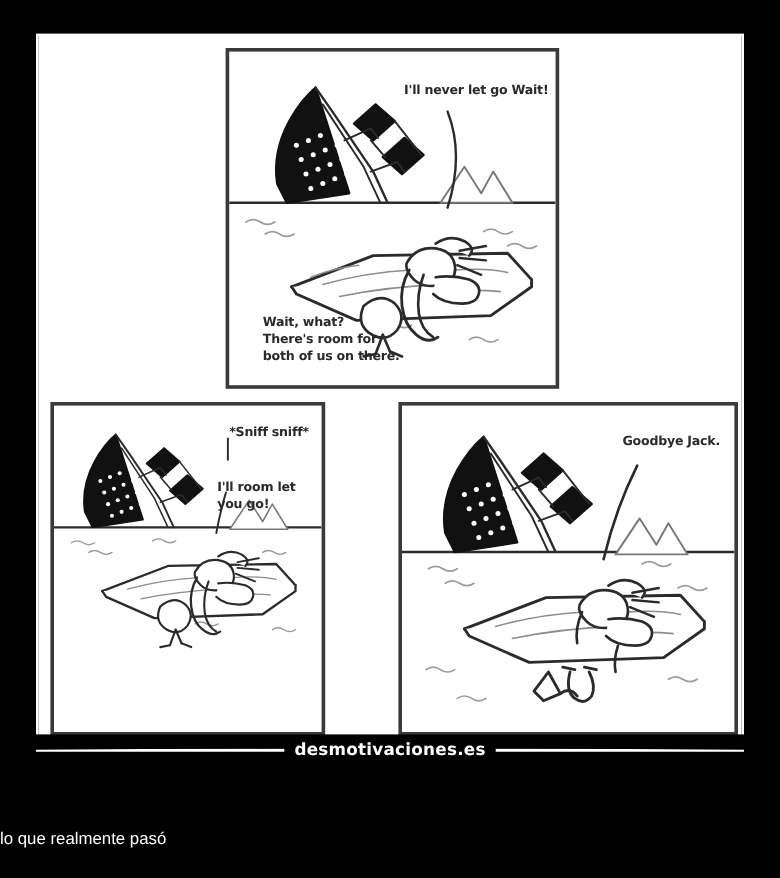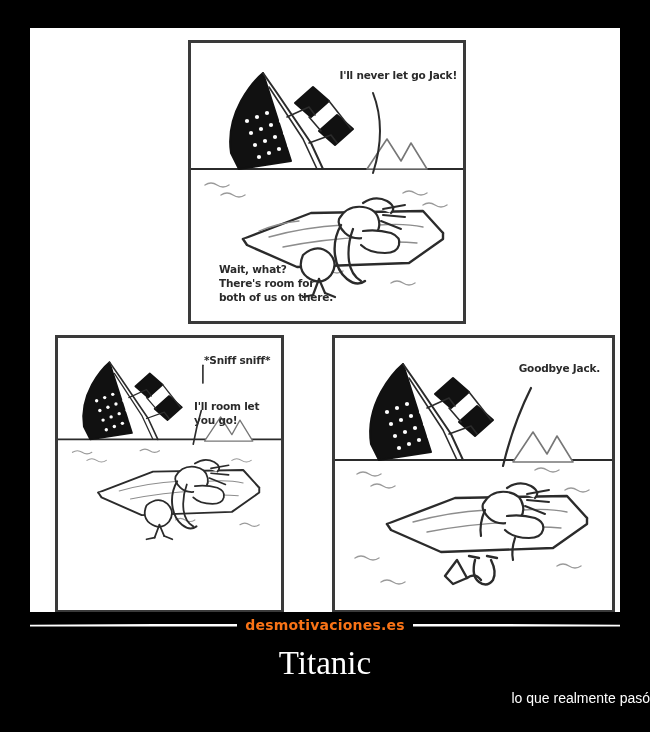--- a/index.html
+++ b/index.html
@@ -8,41 +8,41 @@
   .poster{position:relative;width:650px;height:732px;background:#000;}
 
   
   .frame{position:absolute;left:30px;top:28px;width:590px;height:592px;
          border:2px solid #ffffff;background:#000;box-sizing:border-box;}
 
   .comic{position:absolute;left:0;top:0;width:586px;height:588px;background:#ffffff;}
 
   .panel{position:absolute;background:#fff;border:3px solid #3a3a3a;box-sizing:border-box;overflow:hidden;}
   .p1{left:156px;top:10px;width:278px;height:284px;}
-  .p2{left:23px;top:305px;width:229px;height:278px;}
+  .p2{left:10px;top:305px;width:229px;height:278px;}
   .p3{left:300px;top:305px;width:283px;height:278px;}
 
   .scene{position:absolute;inset:0;}
 
   .cap{position:absolute;font-family:"DejaVu Sans",sans-serif;
        font-size:10.5px;font-weight:bold;color:#2a2a2a;line-height:1.32;
        letter-spacing:-0.2px;white-space:pre-line;}
 
   .watermark{position:absolute;left:30px;top:612px;width:590px;height:26px;
              display:flex;align-items:center;justify-content:center;background:#000;}
   .wm-line{flex:1;height:3px;background:#fff;}
   .wm-line.l{margin-right:8px;clip-path:polygon(0 40%,100% 0,100% 100%,0 100%);}
   .wm-line.r{margin-left:8px;clip-path:polygon(0 0,100% 40%,100% 100%,0 100%);}
-  .wm-text{color:#f97316;font-size:14px;font-weight:bold;font-family:"DejaVu Sans",sans-serif;
+  .wm-text{color:#ffffff;font-size:14px;font-weight:bold;font-family:"DejaVu Sans",sans-serif;
            letter-spacing:0.2px;white-space:nowrap;}
 
   .title{position:absolute;left:0;top:644px;width:650px;text-align:center;
          color:#fff;font-family:"Liberation Serif","DejaVu Serif",serif;
          font-size:33px;line-height:38px;}
-  .subtitle{position:absolute;left:0;top:690px;width:650px;text-align:right;
+  .subtitle{position:absolute;left:0;top:690px;width:650px;text-align:left;
             color:#fff;font-family:"Liberation Sans","DejaVu Sans",sans-serif;
             font-size:14px;}
 </style>
 </head>
 <body>
 
 <div class="poster">
 
   <div class="frame">
     <div class="comic">
@@ -128,21 +128,21 @@
               <g stroke="#2b2b2b" stroke-width="2.2" fill="none">
                 <path d="M128 236 l-6 16"></path>
                   <path d="M128 236 l6 14"></path>
                   <path d="M122 252 l-10 2"></path>
                   <path d="M134 250 l10 4"></path>
               </g>
             </g>
           </g>
         </svg>
 
-        <div class="cap" style="right:6px;top:26px;text-align:right;">I'll never let go Jack!</div>
+        <div class="cap" style="right:6px;top:26px;text-align:right;">I'll never let go Wait!</div>
         <div class="cap" style="left:8px;bottom:16px;margin-left:20px;">Wait, what?
 There's room for
 both of us on there.</div>
       </div>
 
       <div class="panel p2">
         <svg class="scene" viewBox="0 0 277 272">
           <g fill="none" stroke="#2b2b2b" stroke-width="2" stroke-linecap="round" stroke-linejoin="round">
             <line x1="0" y1="126" x2="277" y2="126" stroke-width="2.2"></line>
 
@@ -312,16 +312,15 @@
 
     </div>
   </div>
 
   <div class="watermark">
     <div class="wm-line l"></div>
     <div class="wm-text">desmotivaciones.es</div>
     <div class="wm-line r"></div>
   </div>
 
-  <div class="title">Titanic</div>
   <div class="subtitle">lo que realmente pasó</div>
 
 </div>
 
 </body></html>

